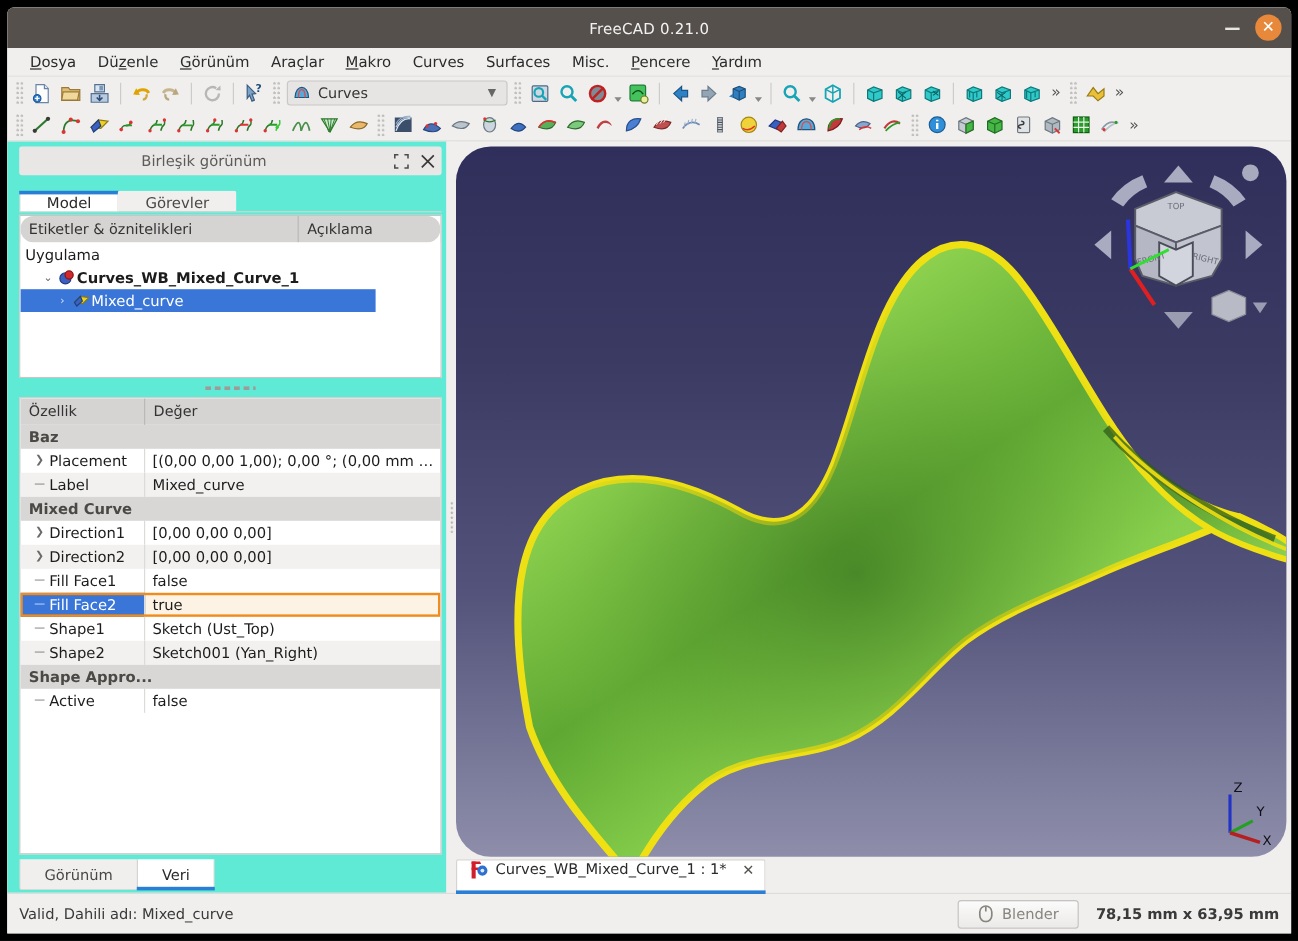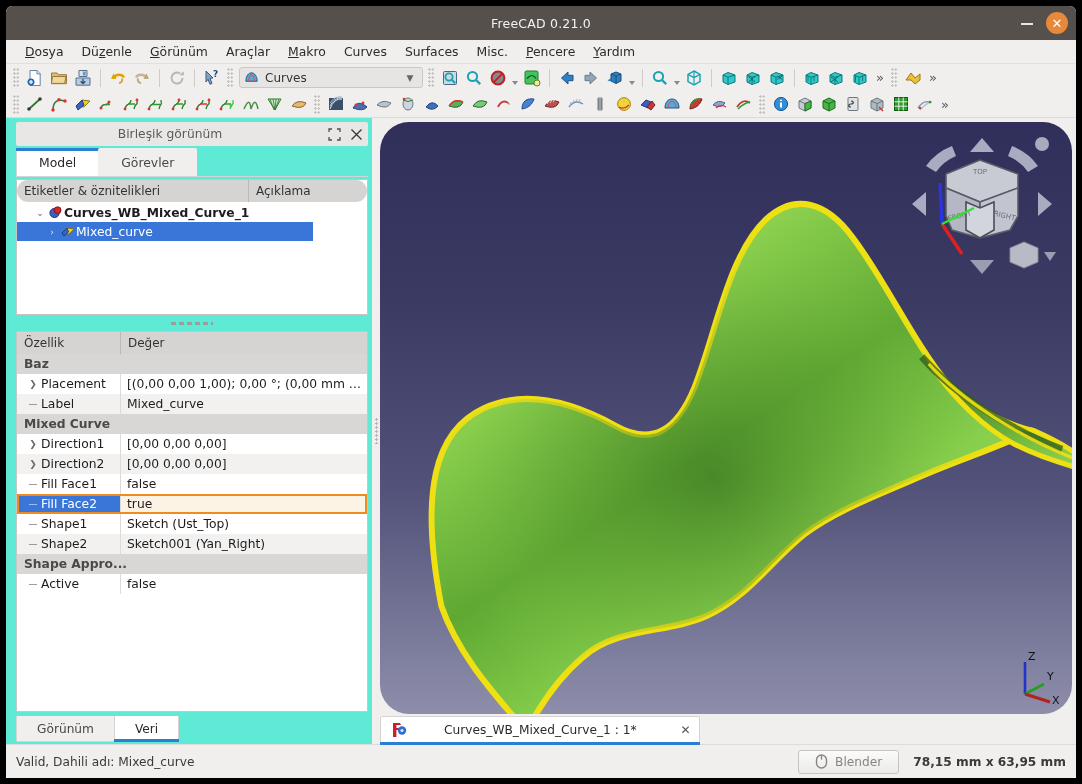--- a/index.html
+++ b/index.html
@@ -199,21 +199,21 @@
   
   .tabstrip {
     height: 28px; flex: 0 0 28px;
     display: flex; align-items: flex-end;
     margin: 3px 4px 0 10px;
     border-bottom: 1px solid #d6d4d2;
     position: relative;
   }
   .tab {
     padding: 0 22px;
-    height: 28px;
+    height: 17px;
     display: flex; align-items: center;
     font-size: 12.4px;
     color: #4a4846;
     background: #fbfafa;
     border: 1px solid #d6d4d2;
     border-bottom: none;
     border-radius: 2px 2px 0 0;
     position: relative;
     cursor: default;
     margin-right: -1px;
@@ -398,30 +398,29 @@
 
   
   .doctabs {
     height: 30px; flex: 0 0 30px;
     display: flex; align-items: flex-start;
     padding-top: 2px;
     background: #f0efee;
   }
   .doctab {
     height: 27px;
-    display: flex; align-items: center;
+    display: flex; align-items: flex-start;
     padding: 0 6px 0 10px;
     font-size: 12.2px; color: #2b2b2b;
     background: #ffffff;
     border: 1px solid #d6d4d2;
     border-bottom: none;
     border-radius: 2px 2px 0 0;
     position: relative;
     cursor: default;
-    gap: 31px;
   }
   .doctab::after {
     content: ""; position: absolute; left: -1px; right: -1px; bottom: -2px;
     height: 3px; background: #2a7fd4;
   }
   .doctab .dt-label { margin: 0 10px 0 6px; white-space: nowrap; }
   .doctab .dt-close {
     width: 16px; height: 16px;
     display: flex; align-items: center; justify-content: center;
     color: #55534f; font-size: 12px; cursor: default;
@@ -952,20 +951,24 @@
             <span>Görevler</span>
           </div>
         </div>
 
       <div class="treebox">
         <div class="tree-head">
           <div class="th th1">Etiketler &amp; öznitelikleri</div>
           <div class="th th2">Açıklama</div>
         </div>
         <div class="tree-rows" id="tree-rows">
+            <div class="trow">
+              <span class="t-ind" style="width: 0px;"></span>
+              <span class="t-label">Uygulama</span>
+            </div>
             <div class="trow">
               <span class="t-ind" style="width: 12px;"></span>
               <span class="t-arrow">⌄</span>
               <span class="t-ico">
                 <svg width="13" height="13" viewBox="0 0 13 13">
                   <circle cx="5.5" cy="7" r="4.6" fill="#3a5fc0" stroke="#1f3a80"></circle>
                   <circle cx="8.6" cy="4.2" r="3.4" fill="#d02a2a" stroke="#8a1212"></circle>
                 </svg>
               </span>
               <span class="t-label t-bold">Curves_WB_Mixed_Curve_1</span>

